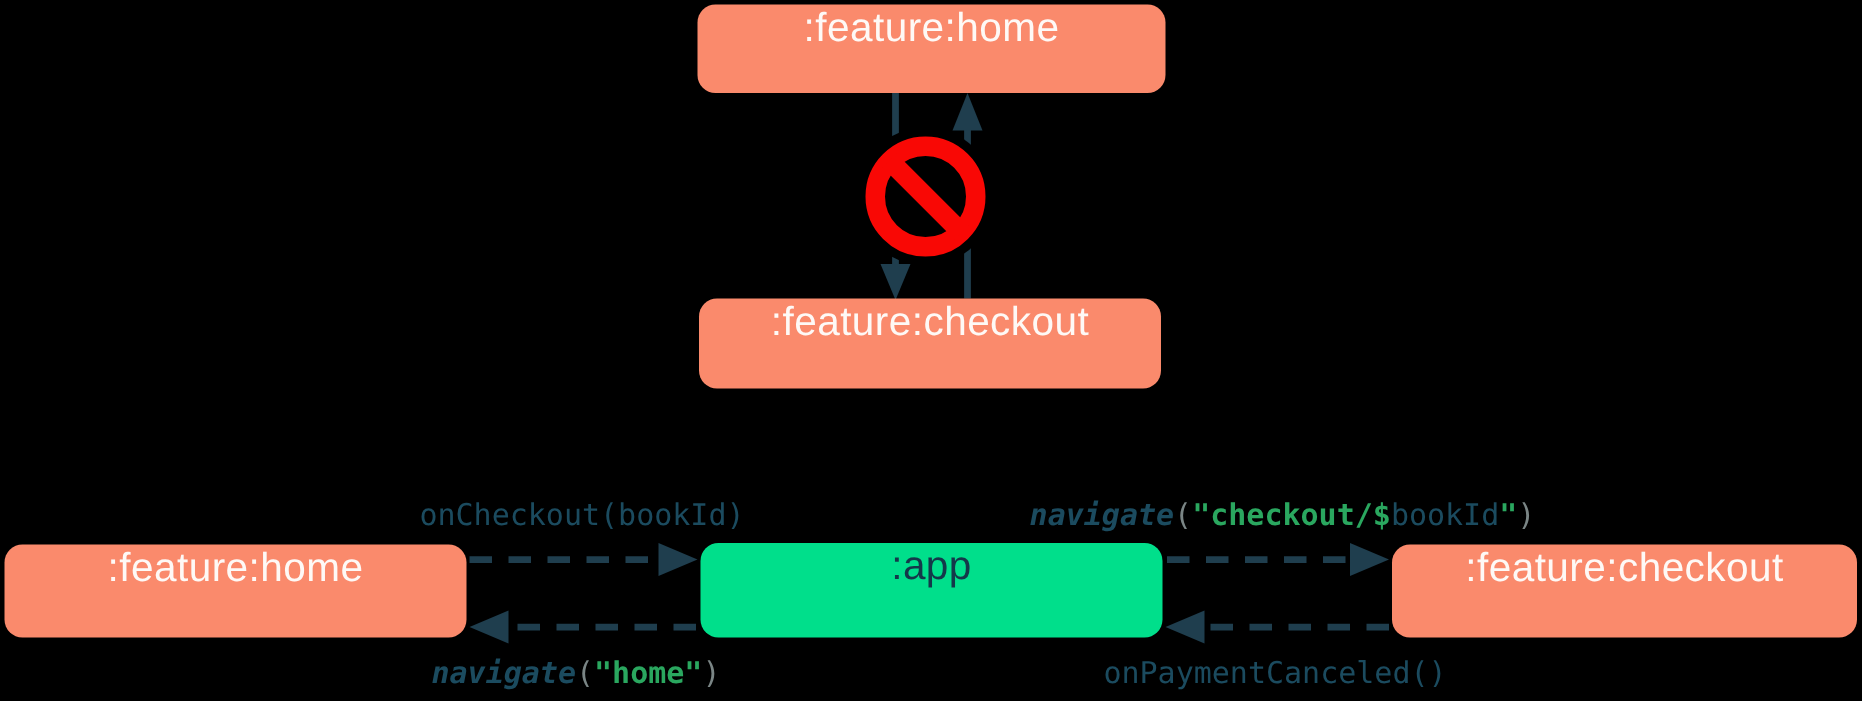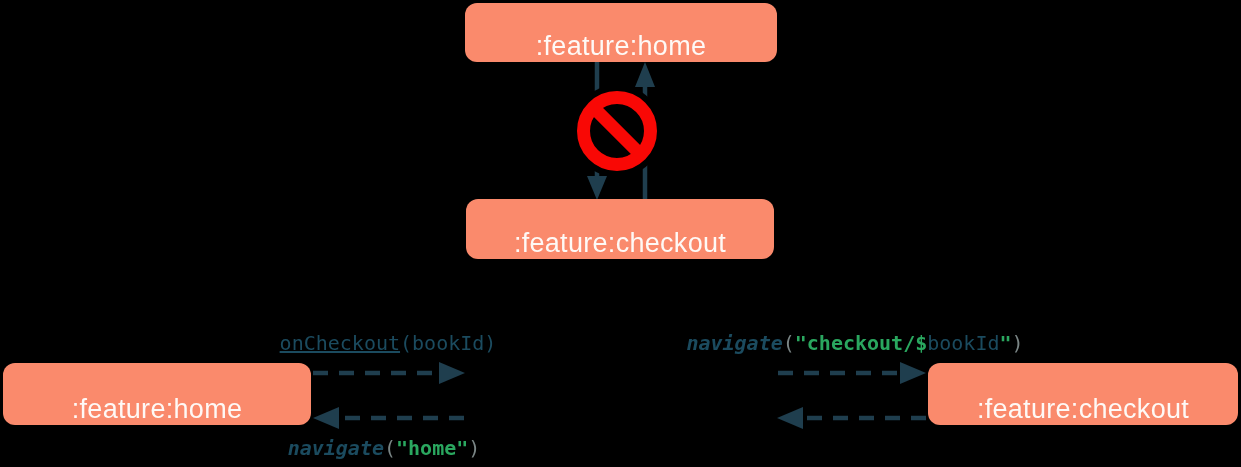--- a/index.html
+++ b/index.html
@@ -19,21 +19,21 @@
     position:relative;
     width:1241px;height:467px;
     background:var(--bg);
     overflow:hidden;
     font-family:"Liberation Sans",sans-serif;
   }
   .overlay{position:absolute;left:0;top:0;width:1241px;height:467px;}
   .box{
     position:absolute;
     border-radius:12px;
-    display:flex;align-items:flex-end;justify-content:center;
+    display:flex;align-items:flex-start;justify-content:center;
     font-size:27px;
     letter-spacing:.3px;
     color:var(--boxText);
   }
   .box.salmon{background:var(--salmon);}
   .box.green{background:var(--appGreen);color:var(--appText);}
   .box-home-top{left:465px;top:3px;width:312px;height:59px;}
   .box-checkout-top{left:466px;top:199px;width:308px;height:60px;}
   .box-home-bottom{left:3px;top:363px;width:308px;height:62px;}
   .box-app{left:467px;top:362px;width:308px;height:63px;}
@@ -41,21 +41,21 @@
   .code{
     position:absolute;
     width:500px;
     text-align:center;
     font-family:"DejaVu Sans Mono","Liberation Mono",monospace;
     font-size:20px;
     line-height:22px;
     color:var(--codeNavy);
     white-space:nowrap;
   }
-  .code .fn{color:var(--codeNavy);text-decoration:underline;}
+  .code .fn{color:var(--codeNavy);}
   .code .fn-bold{color:var(--codeNavy);font-weight:bold;font-style:italic;}
   .code .var-bold{color:var(--codeNavy);font-weight:normal;}
   .code .str{color:var(--codeGreen);font-weight:bold;}
   .code .paren-gray{color:var(--codeGray);}
   .code .paren-navy{color:var(--codeNavy);}
   .label-oncheckout{left:138px;top:332px;}
   .label-navigate-checkout{left:605px;top:332px;}
   .label-navigate-home{left:134px;top:437px;}
   .label-onpaymentcanceled{left:600px;top:437px;}
 </style>
@@ -101,30 +101,36 @@
   <div class="box salmon box-home-top">
     <span>:feature:home</span>
   </div>
   <div class="box salmon box-checkout-top">
     <span>:feature:checkout</span>
   </div>
 
   <div class="box salmon box-home-bottom">
     <span>:feature:home</span>
   </div>
+  <div class="box green box-app">
+    <span>:app</span>
+  </div>
   <div class="box salmon box-checkout-bottom">
     <span>:feature:checkout</span>
   </div>
 
   <div class="code label-oncheckout">
     <span class="fn">onCheckout</span><span class="paren-navy">(</span><span class="var-bold">bookId</span><span class="paren-navy">)</span>
   </div>
 
   <div class="code label-navigate-checkout">
     <span class="fn-bold">navigate</span><span class="paren-gray">(</span><span class="str">"checkout/</span><span class="str">$</span><span class="var-bold">bookId</span><span class="str">"</span><span class="paren-gray">)</span>
   </div>
 
   <div class="code label-navigate-home">
     <span class="fn-bold">navigate</span><span class="paren-gray">(</span><span class="str">"home"</span><span class="paren-gray">)</span>
   </div>
 
+  <div class="code label-onpaymentcanceled">
+    <span class="fn">onPaymentCanceled</span><span class="paren-navy">(</span><span class="paren-navy">)</span>
+  </div>
 
 </div>
 
 </body></html>

